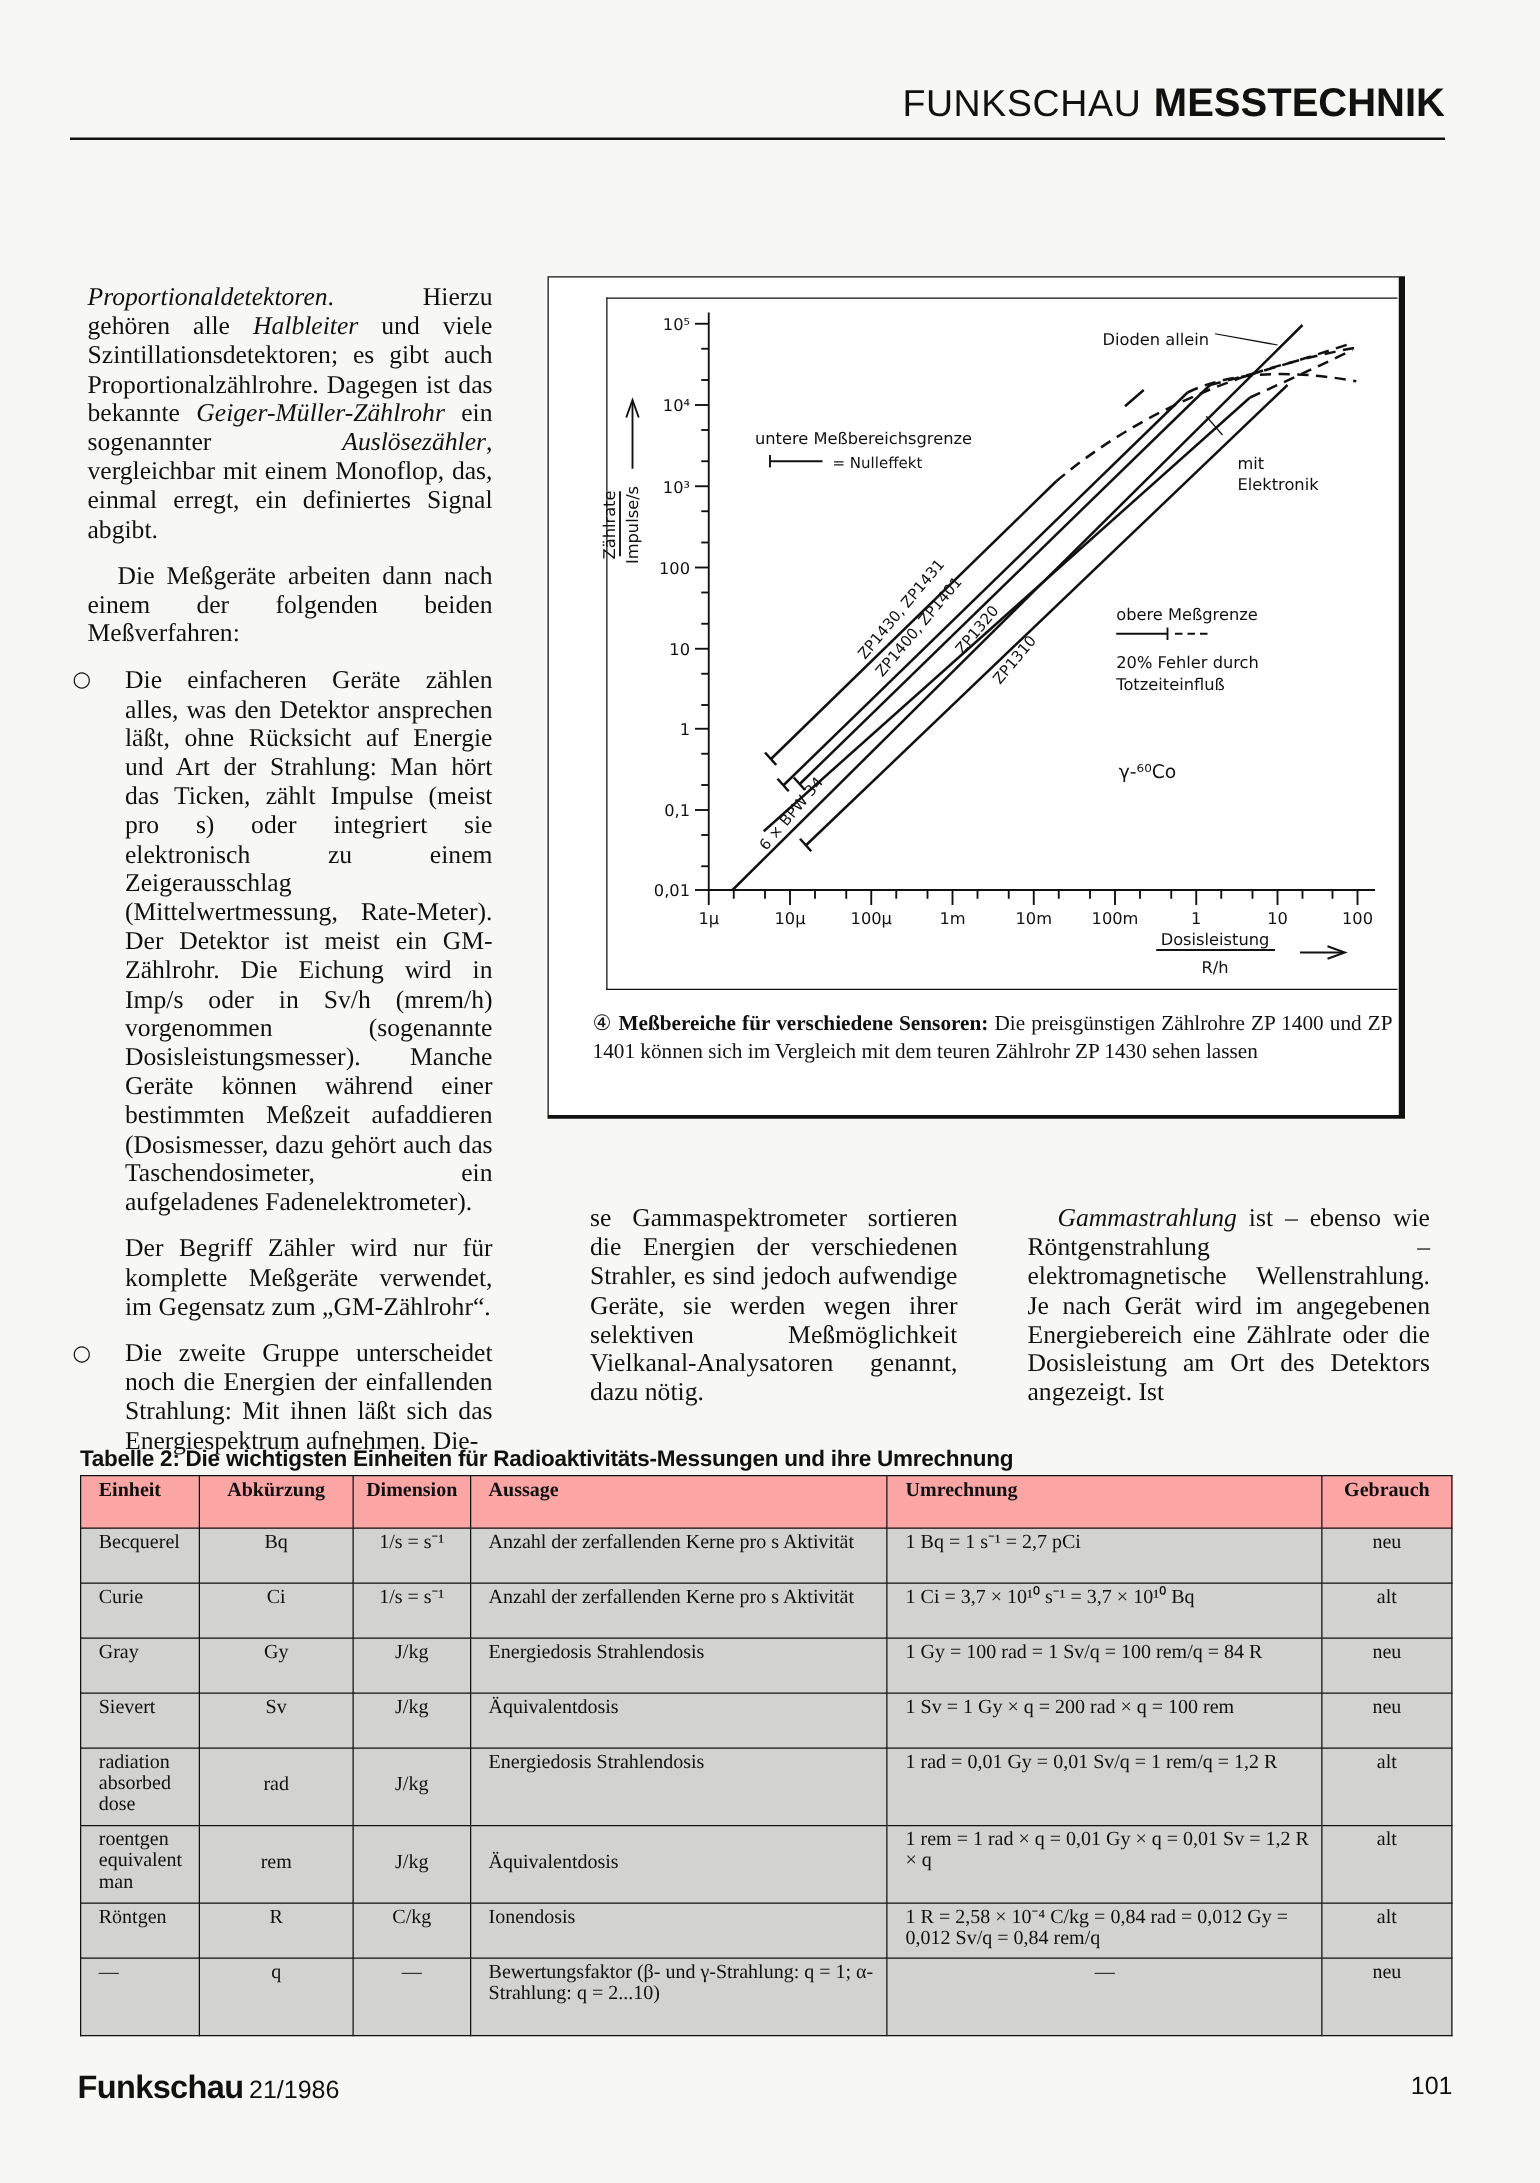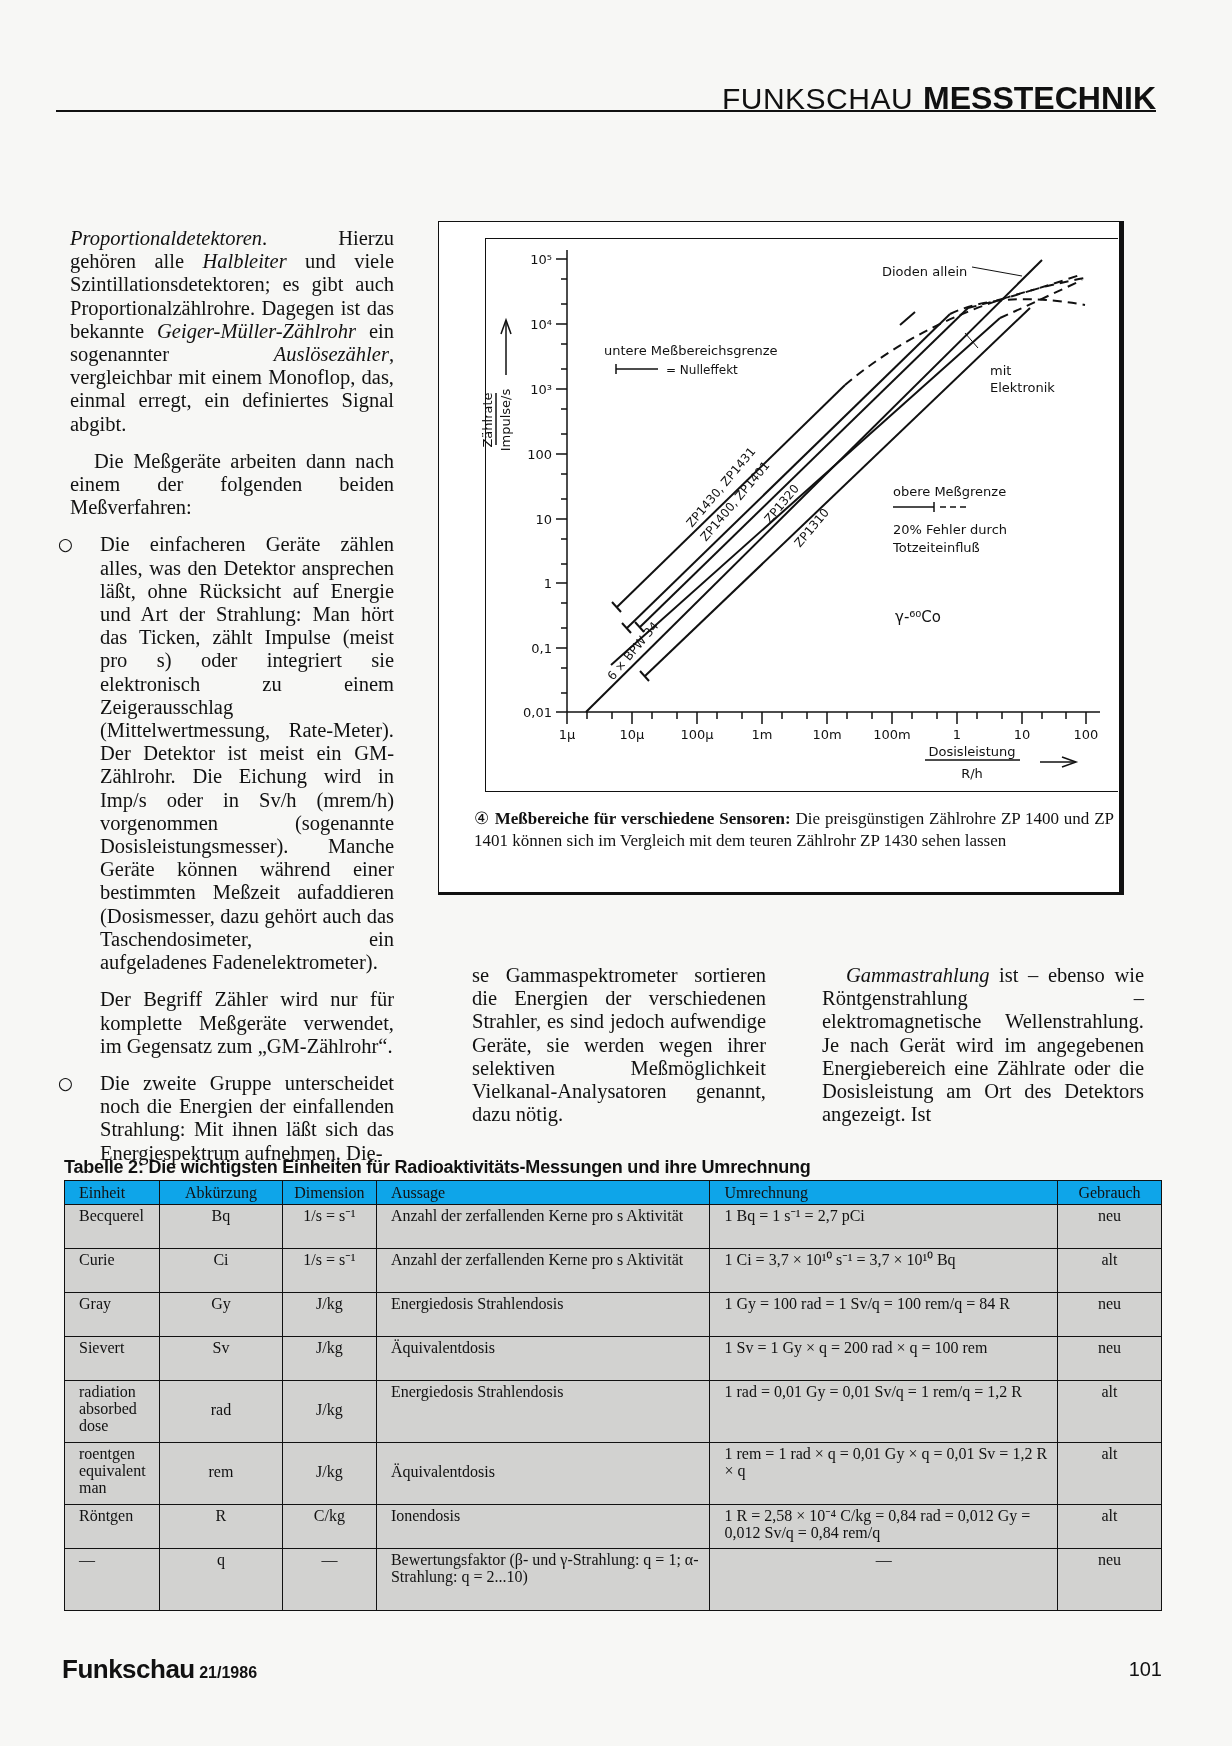--- a/index.html
+++ b/index.html
@@ -1,38 +1,38 @@
 <!DOCTYPE html>
 <html><head>
 <meta charset="utf-8">
 <style>
   html,body{margin:0;padding:0;}
   body{width:1232px;height:1746px;background:#f7f7f5;position:relative;overflow:hidden;font-family:"Liberation Serif",serif;color:#111;}
   .header{position:absolute;left:56px;top:62px;width:1100px;height:48px;border-bottom:2px solid #111;}
-  .header .brand{position:absolute;right:0;top:18px;font-family:"Liberation Sans",sans-serif;font-size:30px;letter-spacing:0.5px;}
+  .header .brand{position:absolute;right:0;top:2px;font-family:"Liberation Sans",sans-serif;font-size:30px;letter-spacing:0.5px;}
   .header .brand .light{font-weight:normal;}
   .header .brand .bold{font-weight:bold;font-size:32px;letter-spacing:0;margin-left:10px;}
   .col{position:absolute;font-size:20.5px;line-height:23.2px;text-align:justify;}
   .col p{margin:14px;}
   .col .indent{text-indent:24px;}
   .bullet{position:relative;padding-left:30px;}
   .bullet .mark{position:absolute;left:2px;top:0;font-family:"DejaVu Sans",sans-serif;font-size:17px;}
   .sub{padding-left:30px;}
   .figbox{position:absolute;left:438px;top:221px;width:680px;height:670px;border:1.5px solid #111;border-right:5px solid #111;border-bottom:3px solid #111;background:#fff;}
   .plotbox{position:absolute;left:485px;top:238px;width:632px;height:552px;border-top:1.5px solid #111;border-left:1.5px solid #111;border-bottom:1.5px solid #111;}
   .caption{position:absolute;left:474px;top:808px;width:640px;font-family:Liberation Serif, serif;font-size:17px;line-height:22px;text-align:justify;}
   .caption b{font-weight:bold;}
   .tbl-title{position:absolute;left:64px;top:1157px;font-family:"Liberation Sans",sans-serif;font-weight:bold;font-size:18px;letter-spacing:-0.2px;}
   table{position:absolute;left:64px;top:1180px;width:1098px;border-collapse:collapse;background:#d2d2d0;font-size:16px;line-height:17px;}
   th,td{border:1.5px solid #111;padding:2px 6px 6px 14px;vertical-align:top;text-align:left;font-weight:normal;}
-  th{background:#0ea5e9;padding-top:3px;padding-bottom:3px;}
+  th{background:#fca5a5;padding-top:3px;padding-bottom:21px;font-weight:bold;}
   td.c,th.c{text-align:center;padding-left:6px;}
   .footer{position:absolute;left:62px;top:1654px;width:1100px;font-family:"Liberation Sans",sans-serif;}
   .footer .mag{font-weight:bold;font-size:26px;letter-spacing:-0.5px;}
-  .footer .issue{font-size:16px;font-weight:bold;}
+  .footer .issue{font-size:20px;}
   .footer .page{position:absolute;right:0;top:4px;font-size:20px;}
   svg text{font-family:"DejaVu Sans",sans-serif;}
 </style>
 </head>
 <body>
 
 <div class="header">
   <div class="brand">
     <span class="light">FUNKSCHAU</span><span class="bold">MESSTECHNIK</span>
   </div>

